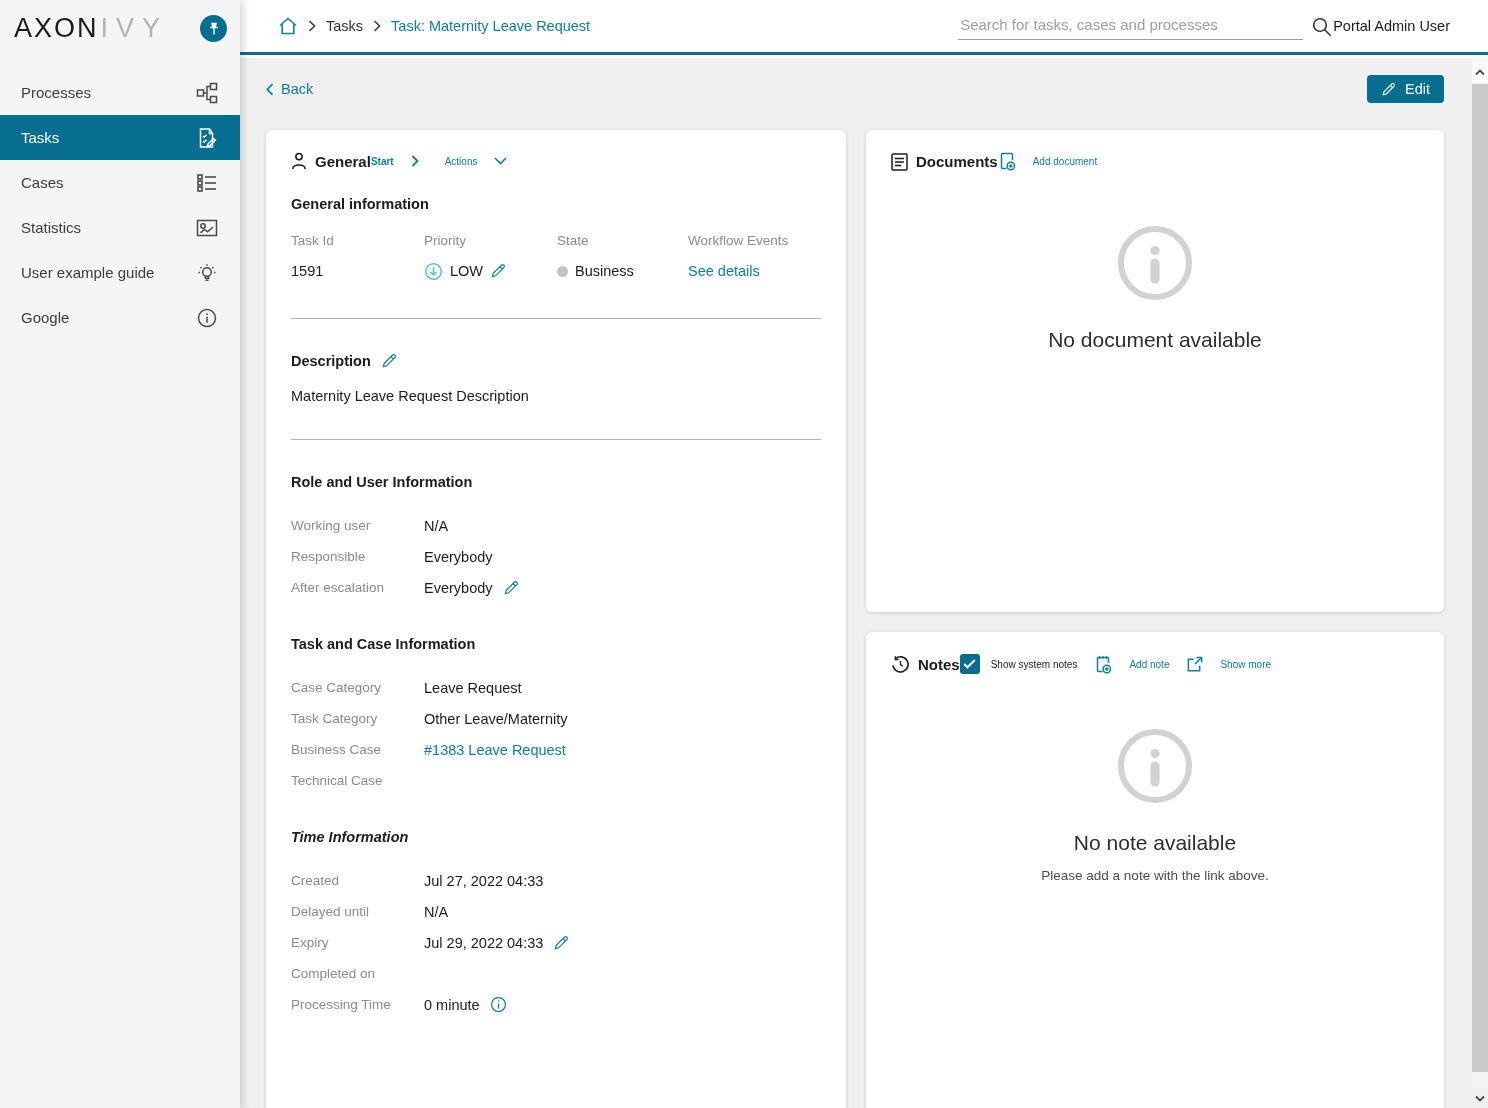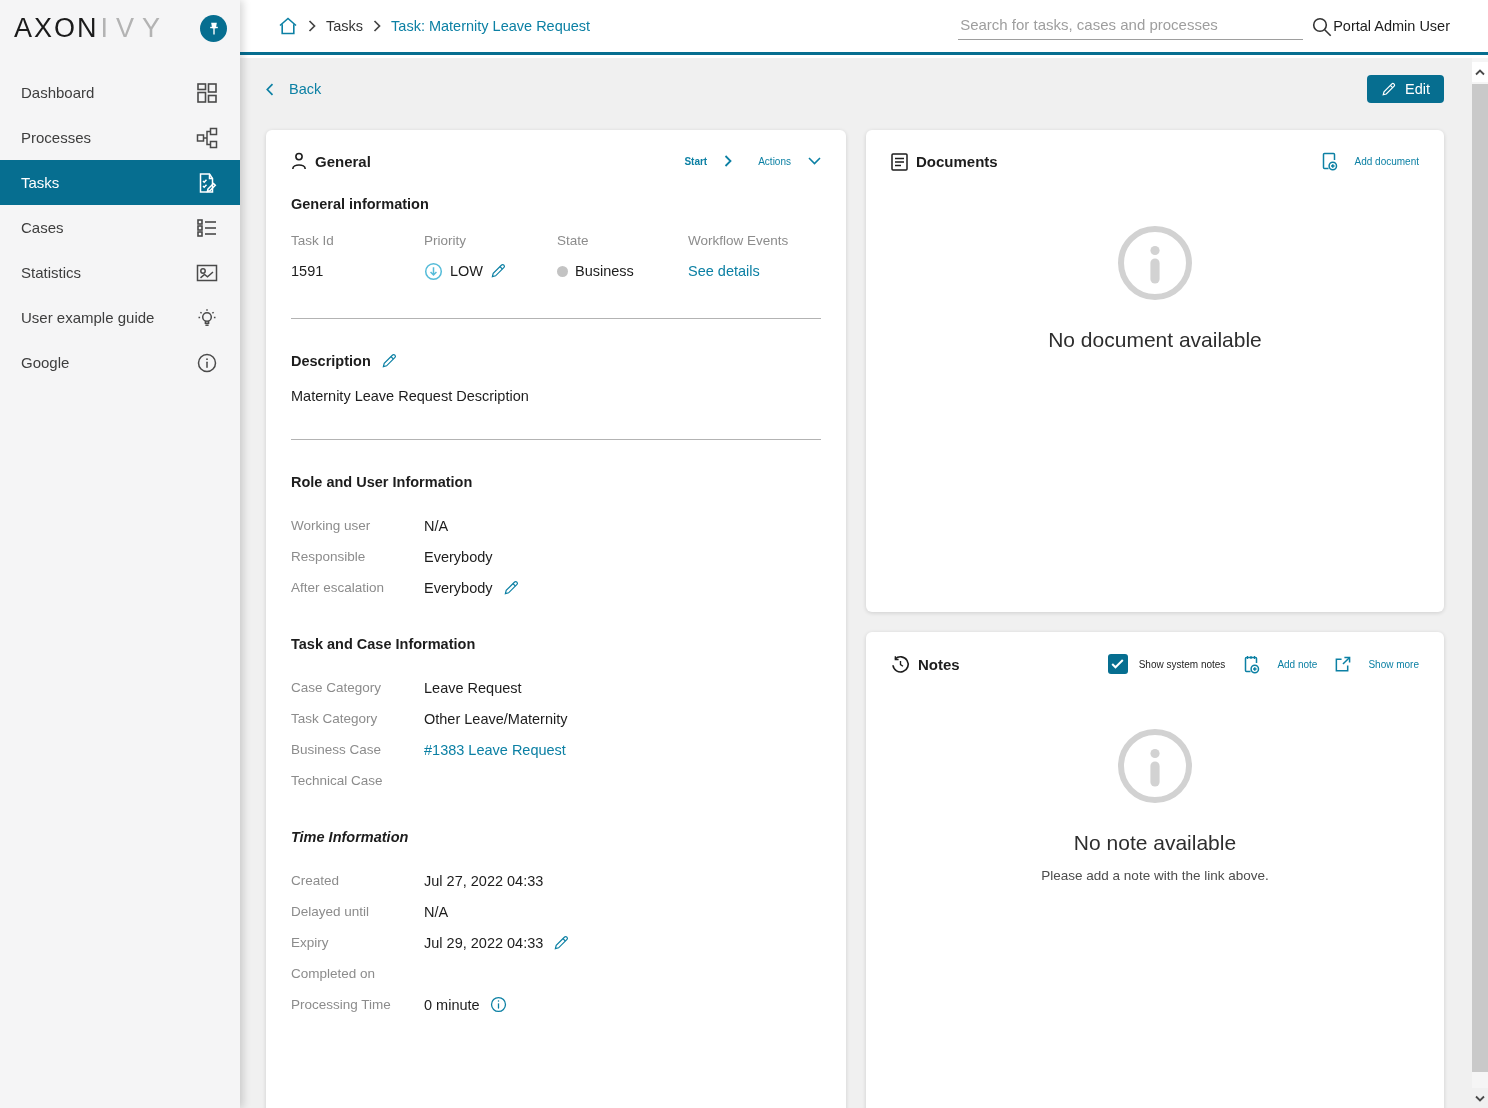--- a/index.html
+++ b/index.html
@@ -48,34 +48,34 @@
   .search-input::placeholder { color:#9e9e9e; }
   .search-btn { padding-bottom:2px; cursor:pointer; }
   .user-name { margin-right:14px; font-size:14.5px; color:#1d1d1d; white-space:nowrap; }
 
   
   .content {
     position:absolute; left:240px; top:58px; right:16px; bottom:0;
     background:#f0f0f0; padding:17px 0 0 26px;
   }
   .toolbar-row { display:flex; align-items:center; justify-content:space-between; padding-right:28px; height:28px; margin-bottom:27px; }
-  .back-link { display:flex; align-items:center; gap:15px; color:#0c80a4; font-size:14.5px; cursor:pointer; }
+  .back-link { display:flex; align-items:center; gap:7px; color:#0c80a4; font-size:14.5px; cursor:pointer; }
   .edit-btn {
     display:flex; align-items:center; gap:9px; background:#066e90; color:#fff;
     border:none; border-radius:4px; height:28px; padding:0 14px; font-size:14.5px;
     font-family:"Liberation Sans", sans-serif; cursor:pointer;
   }
   .columns { display:flex; gap:20px; align-items:flex-start; }
   .card { background:#fff; border-radius:6px; box-shadow:0 1px 4px rgba(0,0,0,.14); }
   .card-general { width:580px; min-height:1040px; padding:22px 25px; }
   .right-col { width:578px; }
   .card-documents { width:578px; height:482px; padding:22px 25px; }
   .card-notes { width:578px; height:520px; padding:22px 25px; margin-top:20px; }
 
-  .card-header { display:flex; align-items:center; justify-content:space-between; }
+  .card-header { display:flex; align-items:center; justify-content:flex-start; }
   .card-title { display:flex; align-items:center; gap:8px; font-size:15px; font-weight:bold; color:#1d1d1d; }
   .header-actions { display:flex; align-items:center; gap:26px; }
   .link { color:#0c80a4; cursor:pointer; text-decoration:none; }
   .link-strong { font-weight:bold; }
   .iconlink { display:flex; align-items:center; gap:17px; font-size:10px; }
 
   .section-heading { font-size:14.5px; font-weight:bold; color:#1d1d1d; }
   .divider { border:none; border-top:1px solid #b3b3b3; }
 
   .info-grid { display:flex; margin-top:21px; }
@@ -122,31 +122,20 @@
       <span>
         <svg width="14" height="14" viewBox="0 0 14 14" fill="none" stroke="#fff" stroke-width="1.4">
           <path d="M5 1.5h4l-.7 4H5.7z" fill="#fff"></path>
             <path d="M3.2 5.5h7.6"></path>
             <path d="M7 5.5v7"></path>
         </svg>
       </span>
     </div>
   </div>
   <div class="menu">
-    <div class="menu-item">
-      <span>Dashboard</span>
-      <span class="mi-icon">
-        <svg width="22" height="22" viewBox="0 0 22 22" fill="none" stroke="currentColor" stroke-width="1.6">
-          <rect x="2" y="2" width="7.5" height="5.5"></rect>
-            <rect x="12.5" y="2" width="7.5" height="8"></rect>
-          <rect x="2" y="10.5" width="7.5" height="9.5"></rect>
-            <rect x="12.5" y="13.5" width="7.5" height="6.5"></rect>
-        </svg>
-      </span>
-    </div>
     <div class="menu-item">
       <span>Processes</span>
       <span class="mi-icon">
         <svg width="22" height="22" viewBox="0 0 22 22" fill="none" stroke="currentColor" stroke-width="1.5">
           <rect x="1.5" y="8" width="6" height="6"></rect>
             <rect x="14.5" y="1.5" width="6" height="6"></rect>
           <rect x="14.5" y="14.5" width="6" height="6"></rect>
           <path d="M7.5 11h3.5M11 11V4.5h3.5M11 11v6.5h3.5"></path>
         </svg>
       </span>

